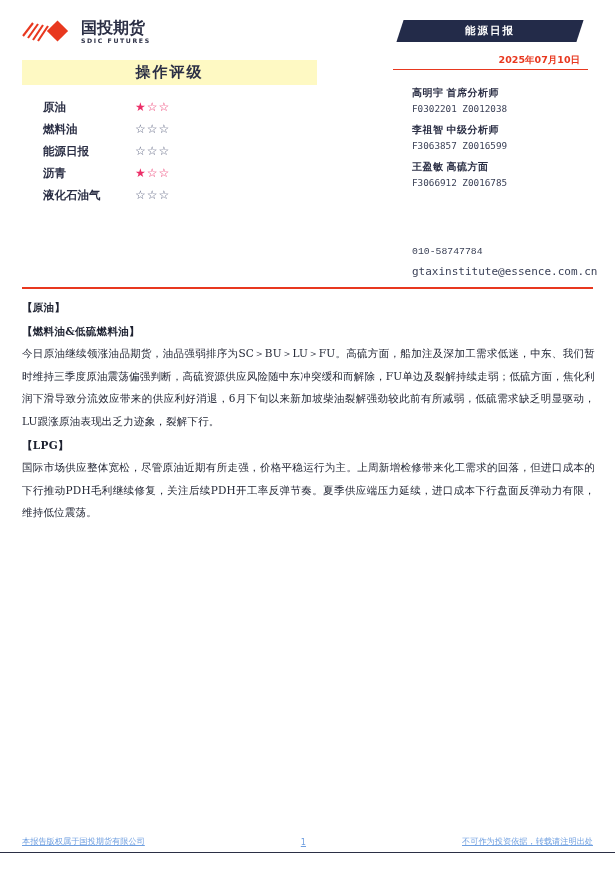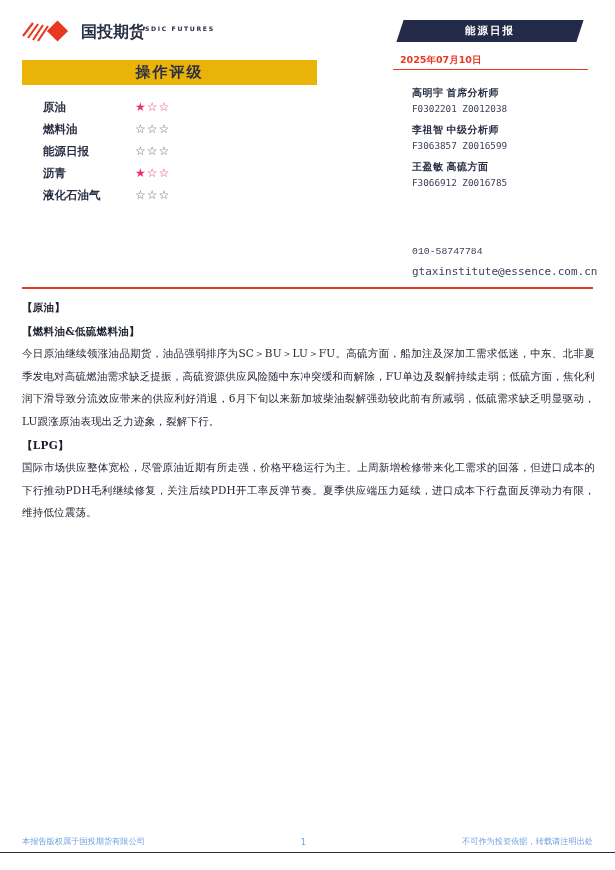--- a/index.html
+++ b/index.html
@@ -33,21 +33,21 @@
     align-items: center;
     gap: 5px;
   }
   .logo-mark {
     width: 56px;
     height: 30px;
     position: relative;
   }
   .logo-wordmark {
     display: flex;
-    flex-direction: row;
+    flex-direction: column;
     line-height: 1;
   }
   .logo-cn {
     font-family: "DejaVu Sans", sans-serif;
     font-size: 16px;
     font-weight: bold;
     color: #2b2f45;
     letter-spacing: 0px;
   }
   .logo-en {
@@ -59,21 +59,21 @@
     margin-top: 2px;
   }
 
   
   .rating-title-bar {
     position: absolute;
     left: 22px;
     top: 60px;
     width: 295px;
     height: 25px;
-    background: #eab308;
+    background: #fef9c3;
     display: flex;
     align-items: center;
     justify-content: center;
   }
   .rating-title-bar span {
     font-family: "DejaVu Serif", serif;
     font-size: 15px;
     font-weight: bold;
     color: #2b2f45;
     letter-spacing: 2px;
@@ -130,21 +130,21 @@
     font-weight: bold;
     color: #ffffff;
     letter-spacing: 2px;
   }
 
   .report-date {
     position: absolute;
     left: 400px;
     top: 54px;
     width: 180px;
-    text-align: left;
+    text-align: right;
     font-family: "DejaVu Sans", sans-serif;
     font-size: 9.5px;
     font-weight: bold;
     color: #e8381f;
   }
   .date-rule {
     position: absolute;
     left: 393px;
     top: 69px;
     width: 195px;
@@ -239,20 +239,21 @@
     position: absolute;
     left: 22px;
     bottom: 23px;
     width: 571px;
     display: flex;
     align-items: center;
     justify-content: space-between;
     font-family: "DejaVu Sans", sans-serif;
     font-size: 8.2px;
     color: #6f9fe0;
+    text-decoration: underline;
   }
   .footer-center { flex: 0 0 auto; }
 </style>
 </head>
 <body>
 
 <div class="page">
 
   <div class="header">
 
@@ -326,21 +327,21 @@
 
     <div class="header-rule"></div>
   </div>
 
   <div class="content">
     <div class="section">
       <div class="section-head">【原油】</div>
     </div>
     <div class="section">
       <div class="section-head">【燃料油&amp;低硫燃料油】</div>
-      <div class="section-body">今日原油继续领涨油品期货，油品强弱排序为SC＞BU＞LU＞FU。高硫方面，船加注及深加工需求低迷，中东、北非夏季发电对高硫燃油需求缺乏提振，高硫资源供应风险随中东冲突缓和而解除，FU单边及裂解持续走弱；低硫方面，焦化利润下滑导致分流效应带来的供应利好消退，6月下旬以来新加坡柴油裂解强劲较此前有所减弱，低硫需求缺乏明显驱动，LU跟涨原油表现出乏力迹象，裂解下行。</div>
+      <div class="section-body">今日原油继续领涨油品期货，油品强弱排序为SC＞BU＞LU＞FU。高硫方面，船加注及深加工需求低迷，中东、我们暂时维持三季度原油震荡偏强判断，高硫资源供应风险随中东冲突缓和而解除，FU单边及裂解持续走弱；低硫方面，焦化利润下滑导致分流效应带来的供应利好消退，6月下旬以来新加坡柴油裂解强劲较此前有所减弱，低硫需求缺乏明显驱动，LU跟涨原油表现出乏力迹象，裂解下行。</div>
     </div>
     <div class="section">
       <div class="section-head">【LPG】</div>
       <div class="section-body">国际市场供应整体宽松，尽管原油近期有所走强，价格平稳运行为主。上周新增检修带来化工需求的回落，但进口成本的下行推动PDH毛利继续修复，关注后续PDH开工率反弹节奏。夏季供应端压力延续，进口成本下行盘面反弹动力有限，维持低位震荡。</div>
     </div>
   </div>
 
   <div class="footer">
     <span>本报告版权属于国投期货有限公司</span>
     <span class="footer-center">1</span>

